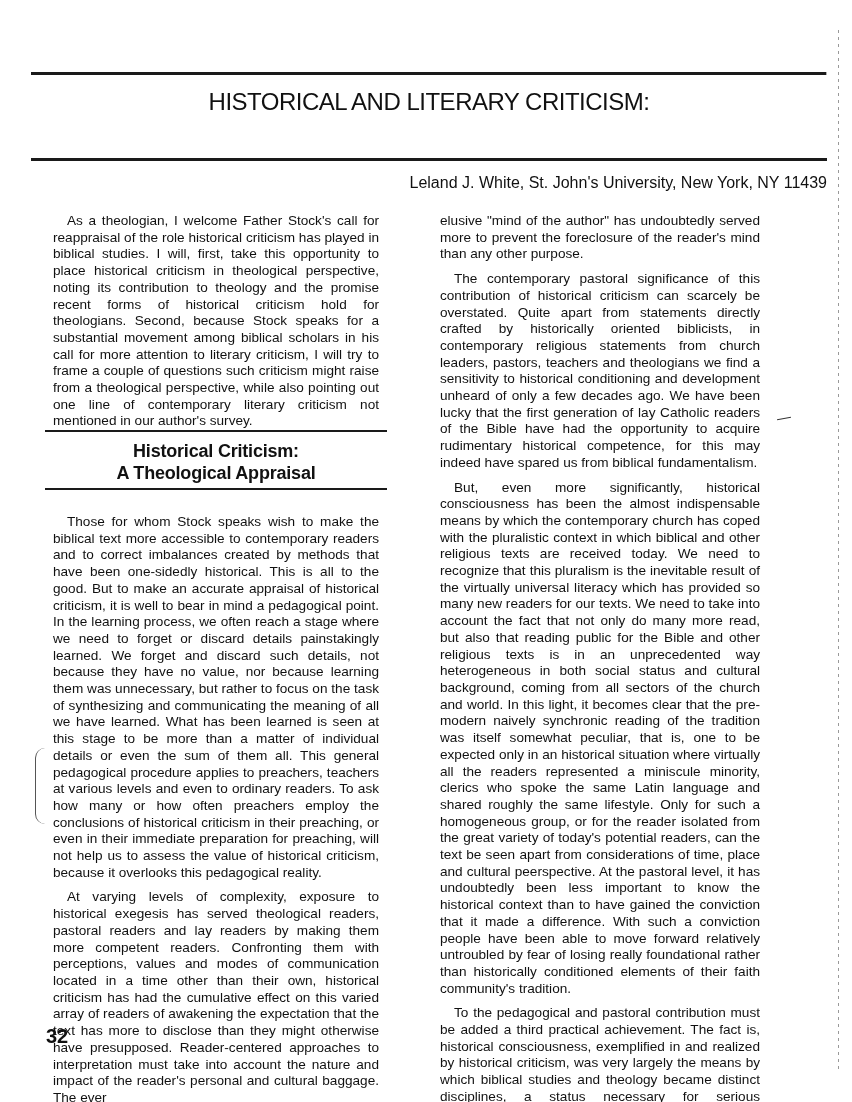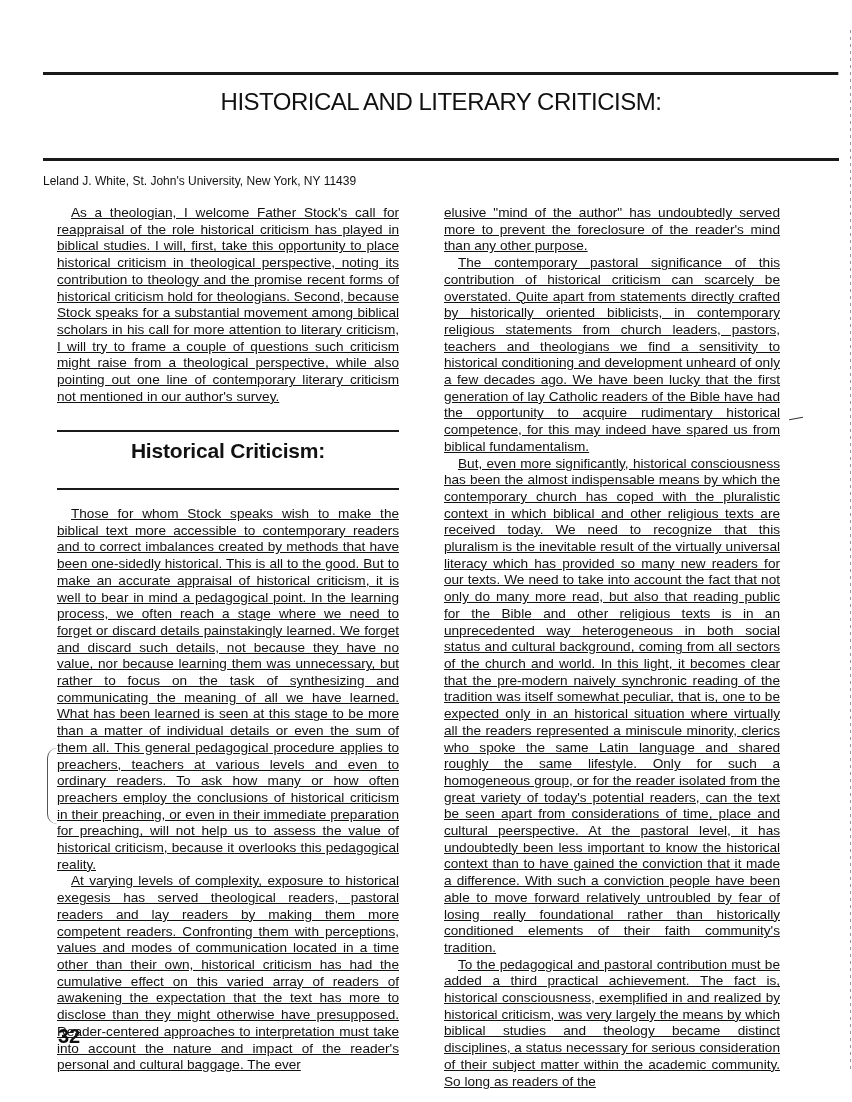--- a/index.html
+++ b/index.html
@@ -1,31 +1,31 @@
 <!DOCTYPE html>
 <html><head>
 <meta charset="utf-8">
 <style>
   html, body { margin: 0; padding: 0; }
   body {
     width: 852px; height: 1102px; background: #ffffff; position: relative; overflow: hidden;
     font-family: "Liberation Sans", "DejaVu Sans", sans-serif; color: #111;
   }
-  .page { position: absolute; left: 16px; top: 0; width: 688px; height: 1102px; }
+  .page { position: absolute; left: 4px; top: 0; width: 688px; height: 1102px; }
   .rule { position: absolute; left: 27px; width: 437px; height: 3px; background: #1a1a1a; }
   .title-block { position: absolute; left: 27px; top: 88px; width: 437px; text-align: center; }
   .title1 { font-size: 24px; letter-spacing: -0.5px; line-height: 28px; font-weight: normal; }
   .title2 { font-size: 24px; letter-spacing: -0.3px; line-height: 28px; }
-  .byline { position: absolute; left: 27px; top: 174px; width: 437px; text-align: left; font-size: 12px; }
+  .byline { position: absolute; left: 27px; top: 174px; width: 437px; text-align: right; font-size: 16px; }
   .col { position: absolute; font-size: 13.6px; line-height: 16.7px; text-align: justify; }
-  .col p { margin: 0; text-indent: 14px; text-decoration: underline; }
+  .col p { margin: 8px; text-indent: 14px; }
   .col p.noindent { text-indent: 0; }
   .col-left { left: 41px; top: 205px; width: 342px; }
   .col-right { left: 428px; top: 205px; width: 336px; }
-  .section-head { position: absolute; left: 41px; width: 342px; text-align: center; font-size: 21px; line-height: 22px; font-weight: bold; letter-spacing: -0.2px; }
+  .section-head { position: absolute; left: 41px; width: 342px; text-align: center; font-size: 18px; line-height: 22px; font-weight: bold; letter-spacing: -0.2px; }
   .srule { position: absolute; left: 41px; width: 342px; height: 2px; background: #1a1a1a; }
   .pageno { position: absolute; left: 42px; top: 1025px; font-size: 20px; font-weight: bold; }
   .margin-line { position: absolute; left: 834px; top: 30px; width: 1px; height: 1040px; background: repeating-linear-gradient(#999 0 3px, transparent 3px 7px); }
   .pencil { position: absolute; left: 31px; top: 748px; width: 10px; height: 76px; border-left: 1px solid #555; border-radius: 10px 0 0 10px; }
   .tick { position: absolute; left: 773px; top: 418px; width: 14px; height: 1px; background: #333; transform: rotate(-10deg); }
 </style>
 </head>
 <body>
 
 <div class="page">
@@ -40,20 +40,21 @@
 
   <div class="byline" style="left:27px; width:796px;">Leland J. White, St. John's University, New York, NY 11439</div>
 
   <div class="col col-left">
     <p>As a theologian, I welcome Father Stock's call for reappraisal of the role historical criticism has played in biblical studies. I will, first, take this opportunity to place historical criticism in theological perspective, noting its contribution to theology and the promise recent forms of historical criticism hold for theologians. Second, because Stock speaks for a substantial movement among biblical scholars in his call for more attention to literary criticism, I will try to frame a couple of questions such criticism might raise from a theological perspective, while also pointing out one line of contemporary literary criticism not mentioned in our author's survey.</p>
   </div>
 
   <div class="srule" style="top:430px;"></div>
   <div class="section-head" style="top:440px;">
     <div>Historical Criticism:</div>
+    <div>A Theological Appraisal</div>
   </div>
   <div class="srule" style="top:488px;"></div>
 
   <div class="col col-left" style="top:506px;">
     <p>Those for whom Stock speaks wish to make the biblical text more accessible to contemporary readers and to correct imbalances created by methods that have been one-sidedly historical. This is all to the good. But to make an accurate appraisal of historical criticism, it is well to bear in mind a pedagogical point. In the learning process, we often reach a stage where we need to forget or discard details painstakingly learned. We forget and discard such details, not because they have no value, nor because learning them was unnecessary, but rather to focus on the task of synthesizing and communicating the meaning of all we have learned. What has been learned is seen at this stage to be more than a matter of individual details or even the sum of them all. This general pedagogical procedure applies to preachers, teachers at various levels and even to ordinary readers. To ask how many or how often preachers employ the conclusions of historical criticism in their preaching, or even in their immediate preparation for preaching, will not help us to assess the value of historical criticism, because it overlooks this pedagogical reality.</p>
     <p>At varying levels of complexity, exposure to historical exegesis has served theological readers, pastoral readers and lay readers by making them more competent readers. Confronting them with perceptions, values and modes of communication located in a time other than their own, historical criticism has had the cumulative effect on this varied array of readers of awakening the expectation that the text has more to disclose than they might otherwise have presupposed. Reader-centered approaches to interpretation must take into account the nature and impact of the reader's personal and cultural baggage. The ever</p>
   </div>
 
   <div class="pageno">32</div>
 

